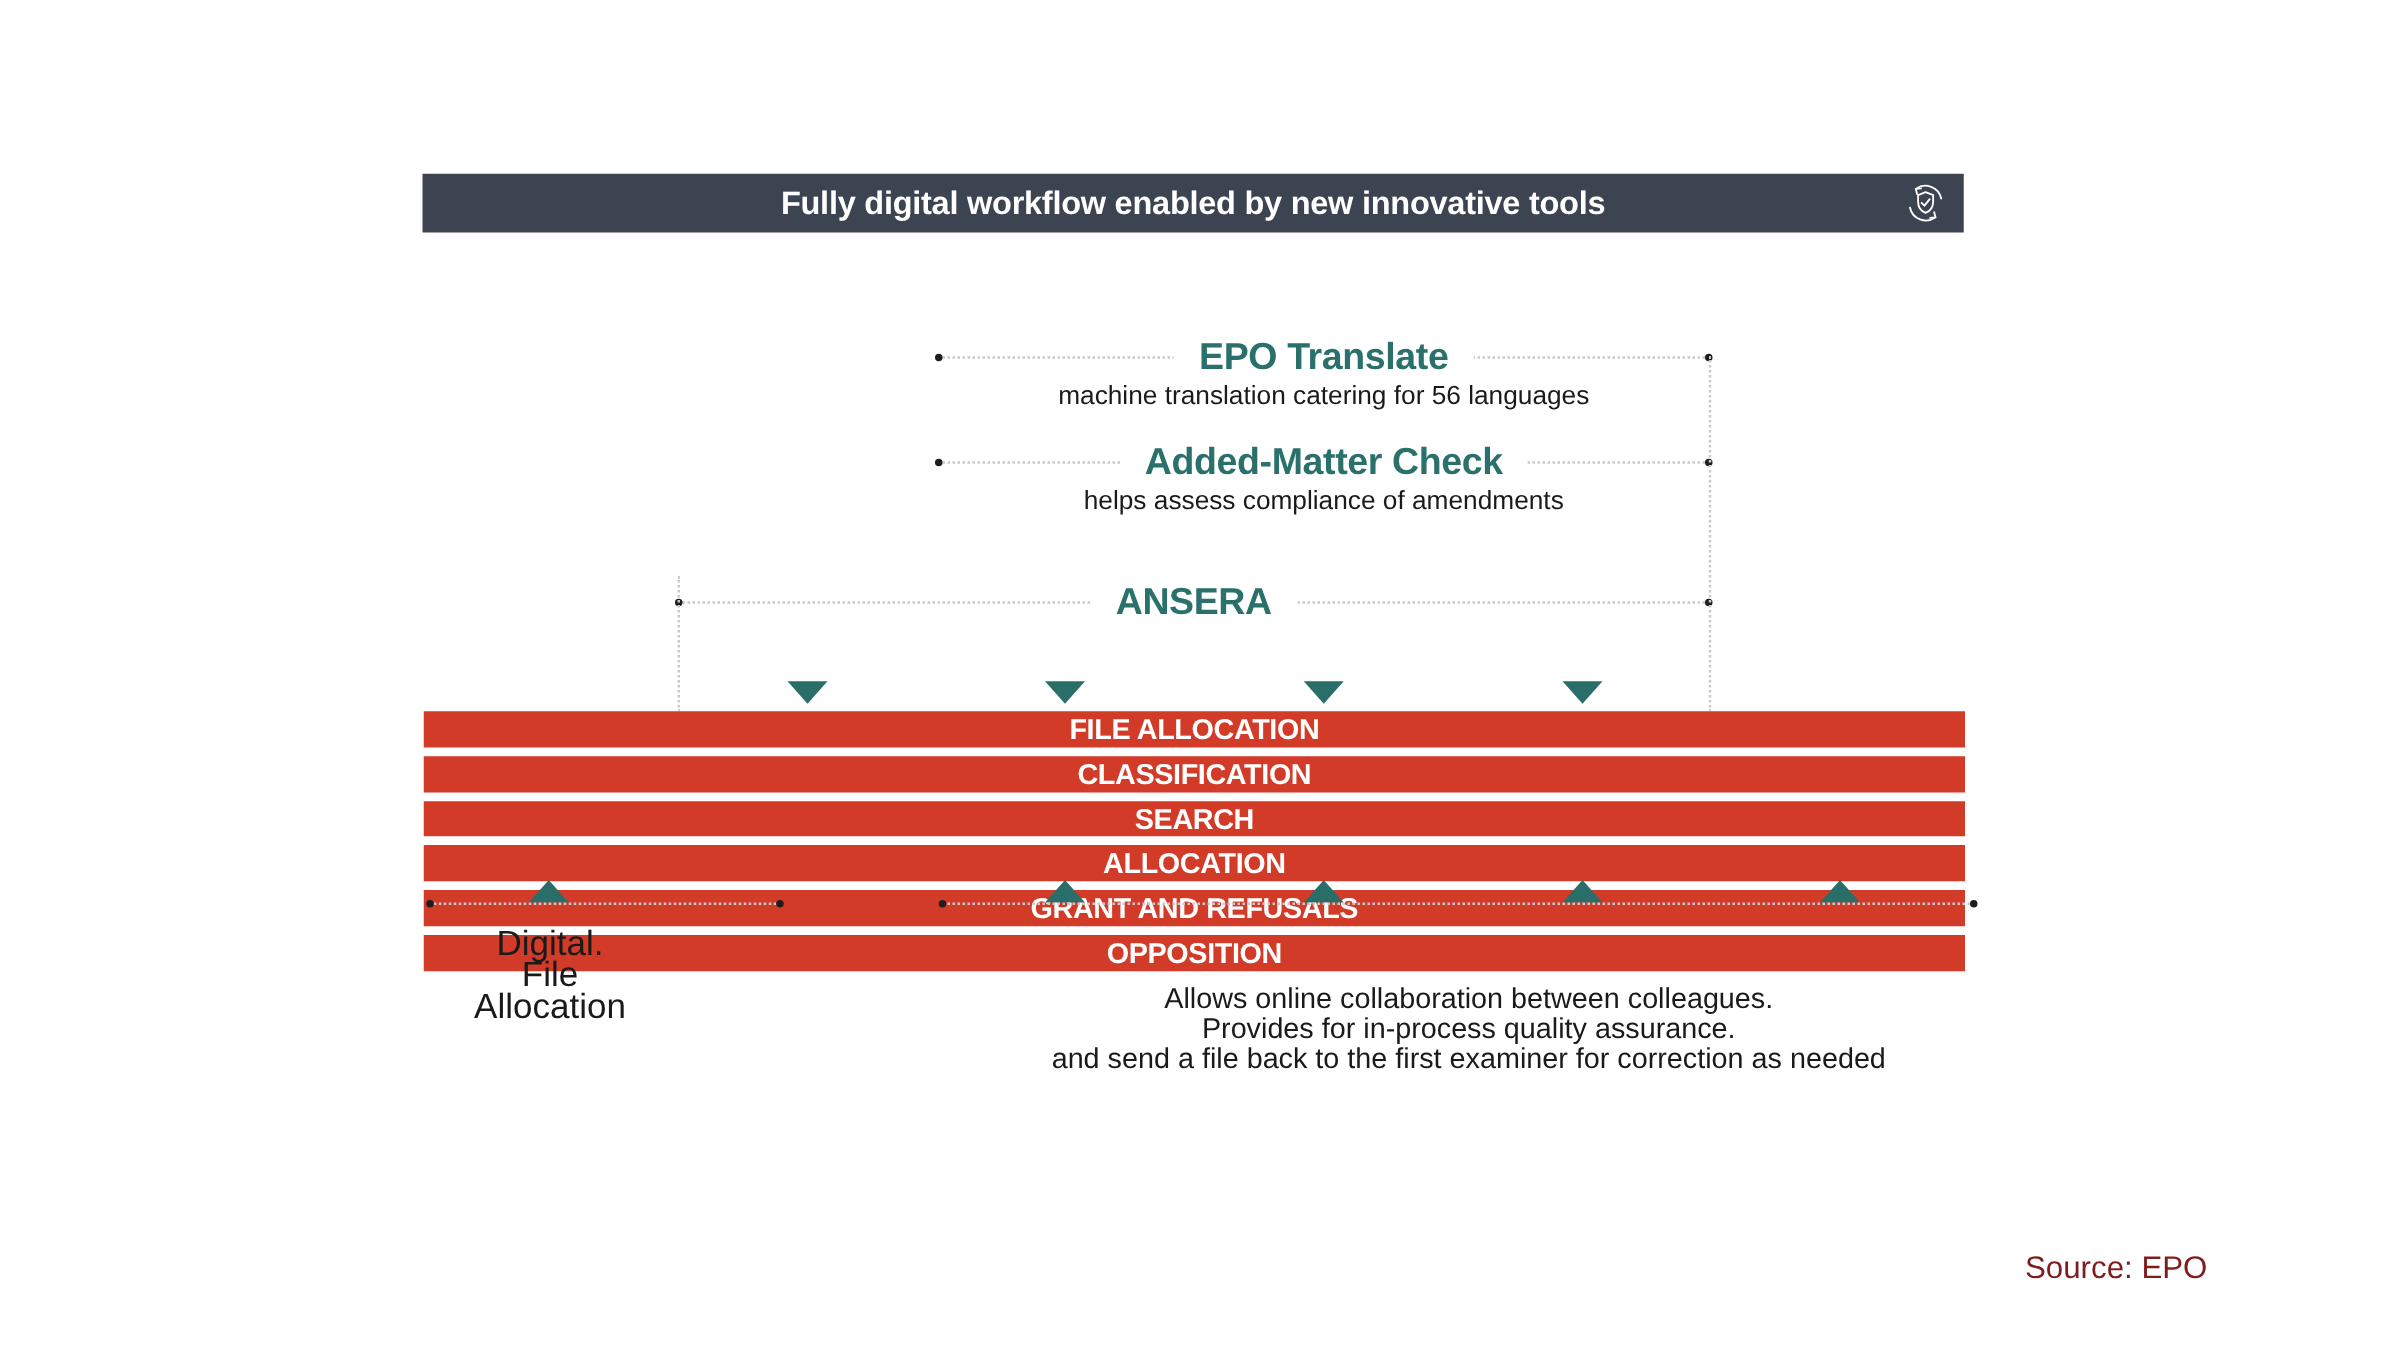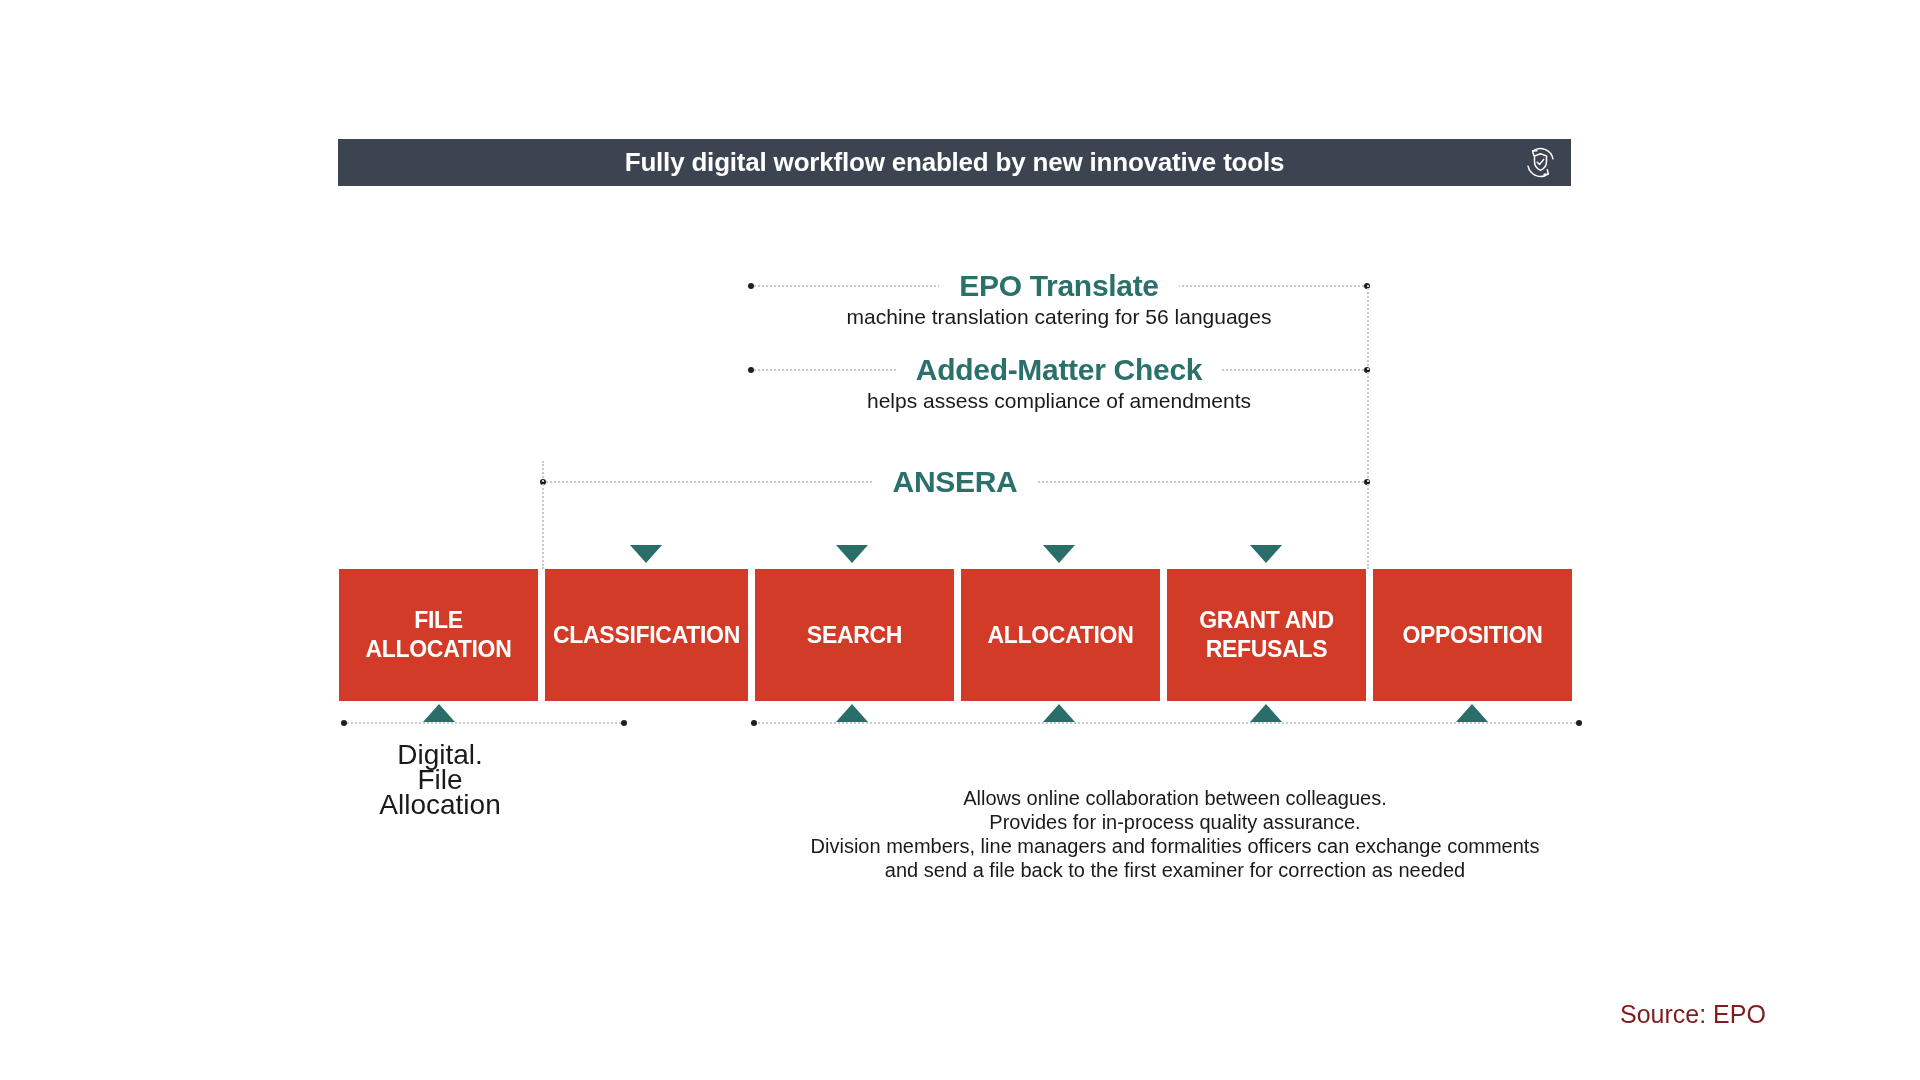--- a/index.html
+++ b/index.html
@@ -46,21 +46,21 @@
   .vline-left{left:542px;top:461px;height:108px;}
   .vline-right{left:1367px;top:285px;height:284px;}
   
   .tri{position:absolute;width:0;height:0;
     border-left:16px solid transparent;border-right:16px solid transparent;}
   .tri-down{border-top:18px solid #2a6e6a;top:545px;}
   .tri-up{border-bottom:18px solid #2a6e6a;top:704px;}
   
   .stages{
     position:absolute;left:339px;top:569px;width:1233px;height:132px;
-    display:flex;gap:7px;
+    display:flex;gap:7px;flex-direction:column;
   }
   .stage-box{
     flex:1;background:#d33b29;color:#ffffff;
     display:flex;align-items:center;justify-content:center;
     text-align:center;font-size:23px;font-weight:bold;line-height:1.25;
     letter-spacing:-0.3px;padding:0 8px;
   }
   
   .bline{position:absolute;top:722px;height:0;border-top:2px dotted #c9c9c9;}
   .bline::before,.bline::after{
@@ -71,21 +71,21 @@
   .bline::after{right:-2px;}
   .bline-left{left:343px;width:282px;}
   .bline-right{left:753px;width:827px;}
   
   .caption-left{
     position:absolute;left:339px;top:742px;width:202px;
     text-align:center;font-size:28px;line-height:25px;
   }
   .caption-right{
     position:absolute;left:805px;top:786px;width:740px;
-    text-align:center;font-size:20px;line-height:24px;
+    text-align:center;font-size:23px;line-height:24px;
   }
   .source-note{
     position:absolute;left:1620px;top:1000px;width:210px;
     text-align:left;font-size:25px;color:#7f1d1d;
   }
 </style>
 </head>
 <body>
 
 <div class="header-bar">
@@ -153,17 +153,16 @@
 
 <div class="caption-left">
   <div>Digital.</div>
   <div>File</div>
   <div>Allocation</div>
 </div>
 
 <div class="caption-right">
   <div>Allows online collaboration between colleagues.</div>
   <div>Provides for in-process quality assurance.</div>
-  <div>Division members, line managers and formalities officers can exchange comments</div>
   <div>and send a file back to the first examiner for correction as needed</div>
 </div>
 
 <div class="source-note">Source: EPO</div>
 
 </body></html>

